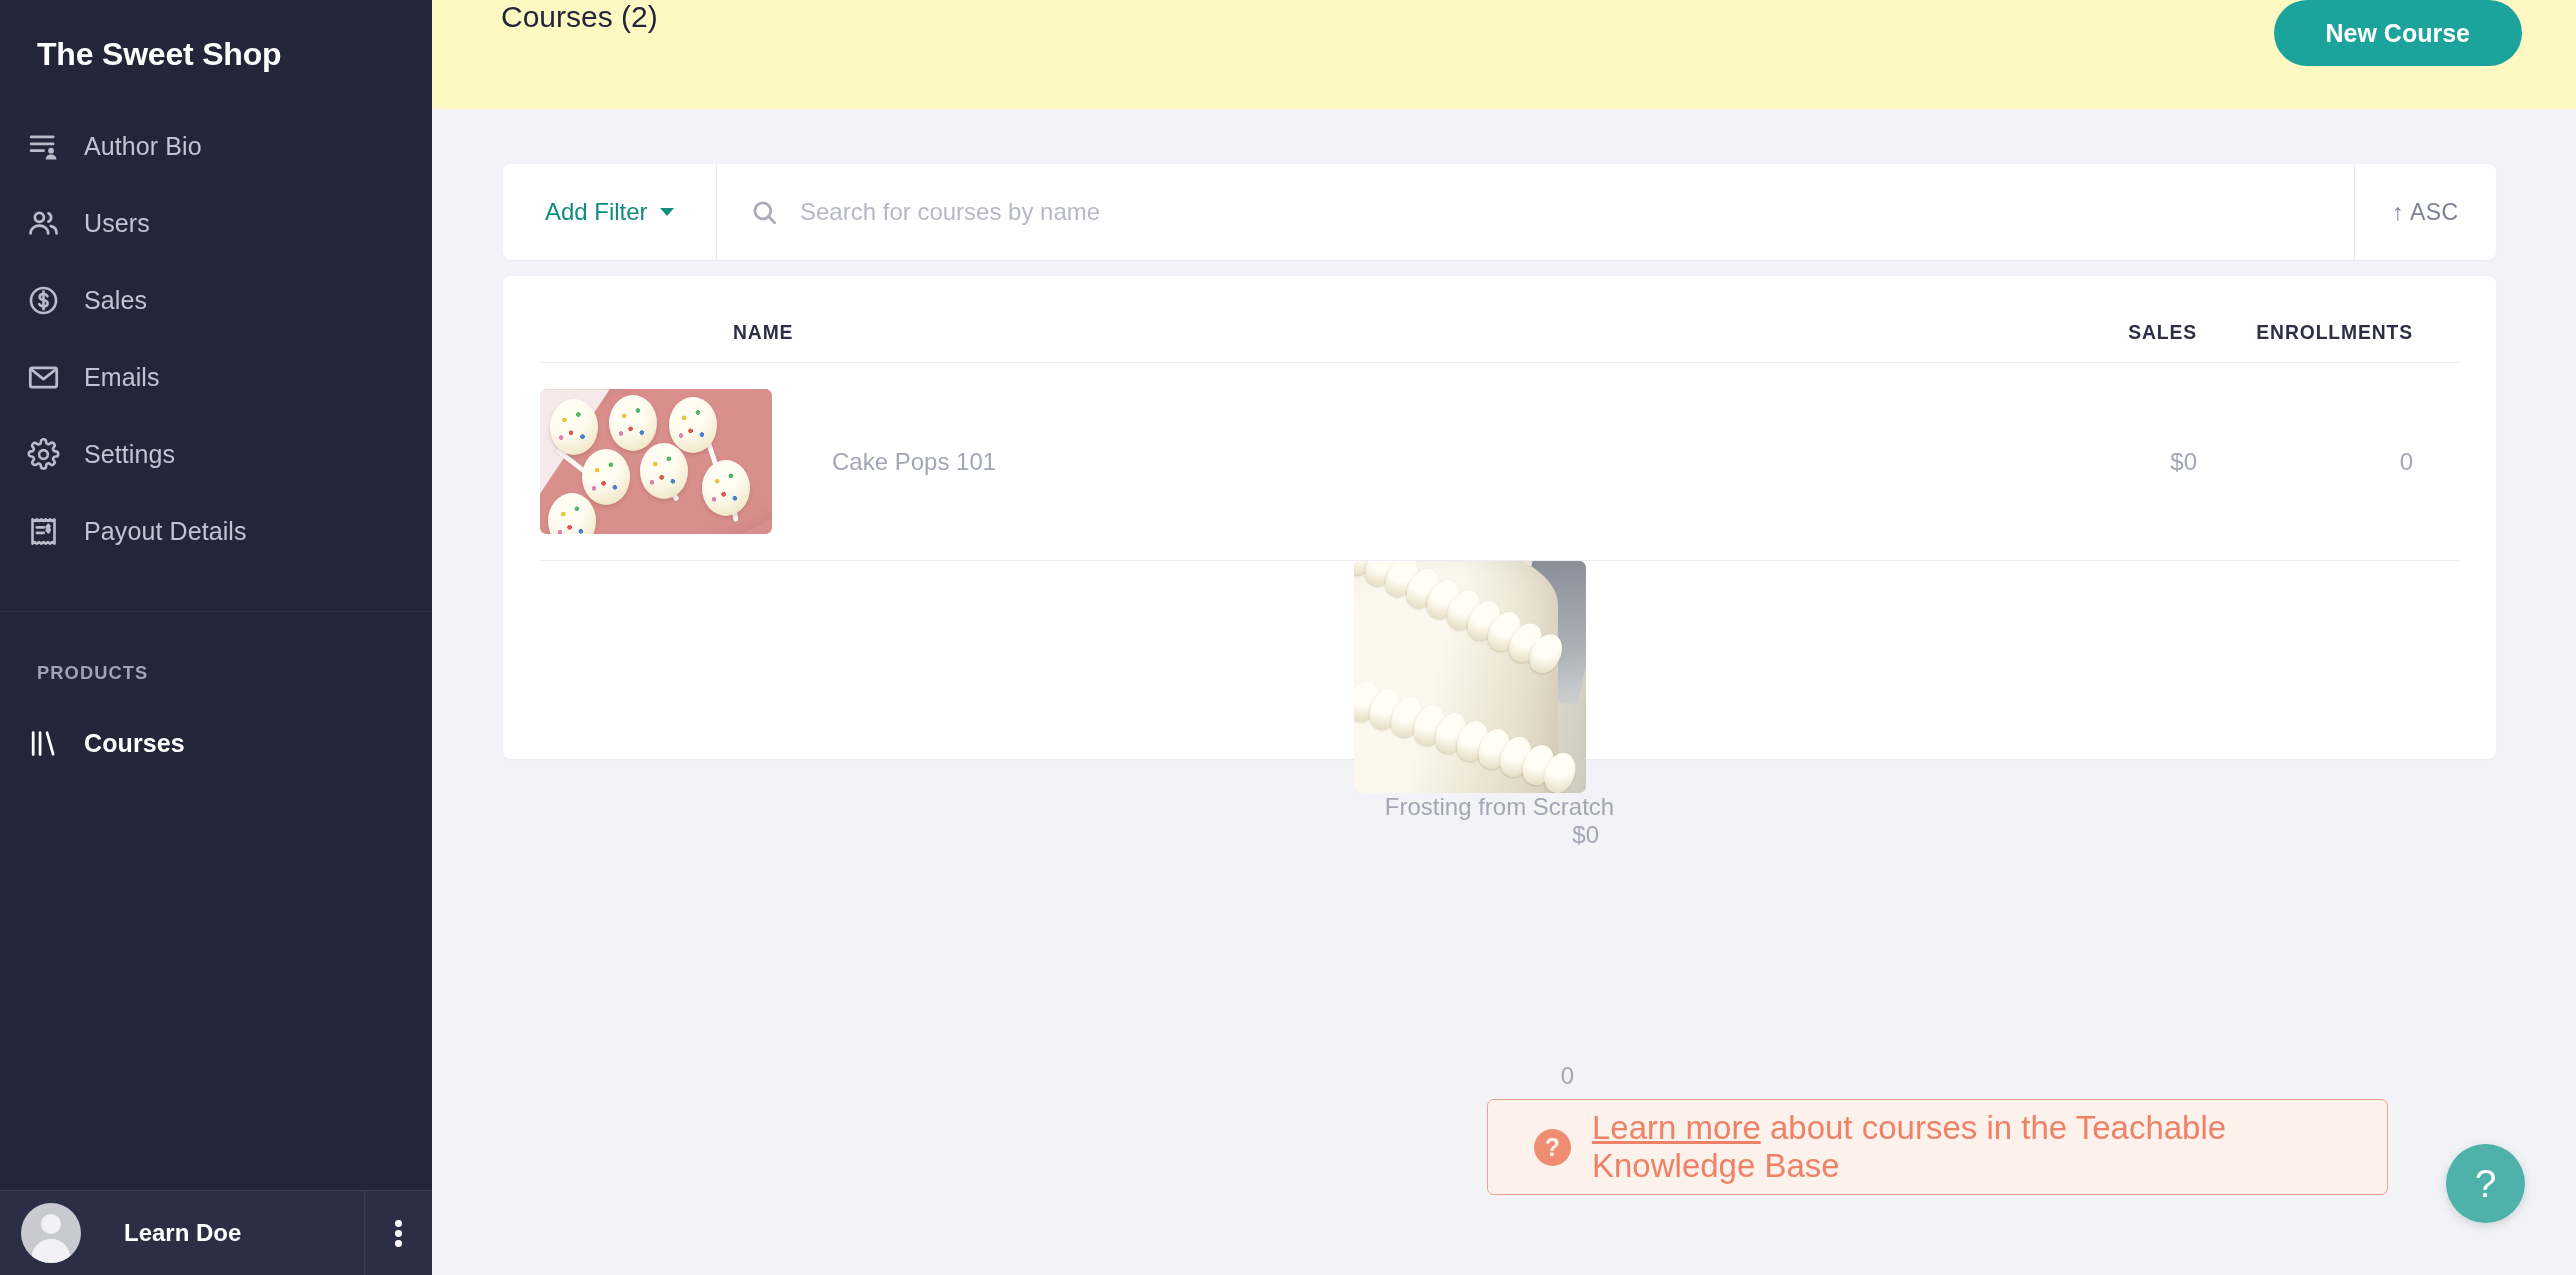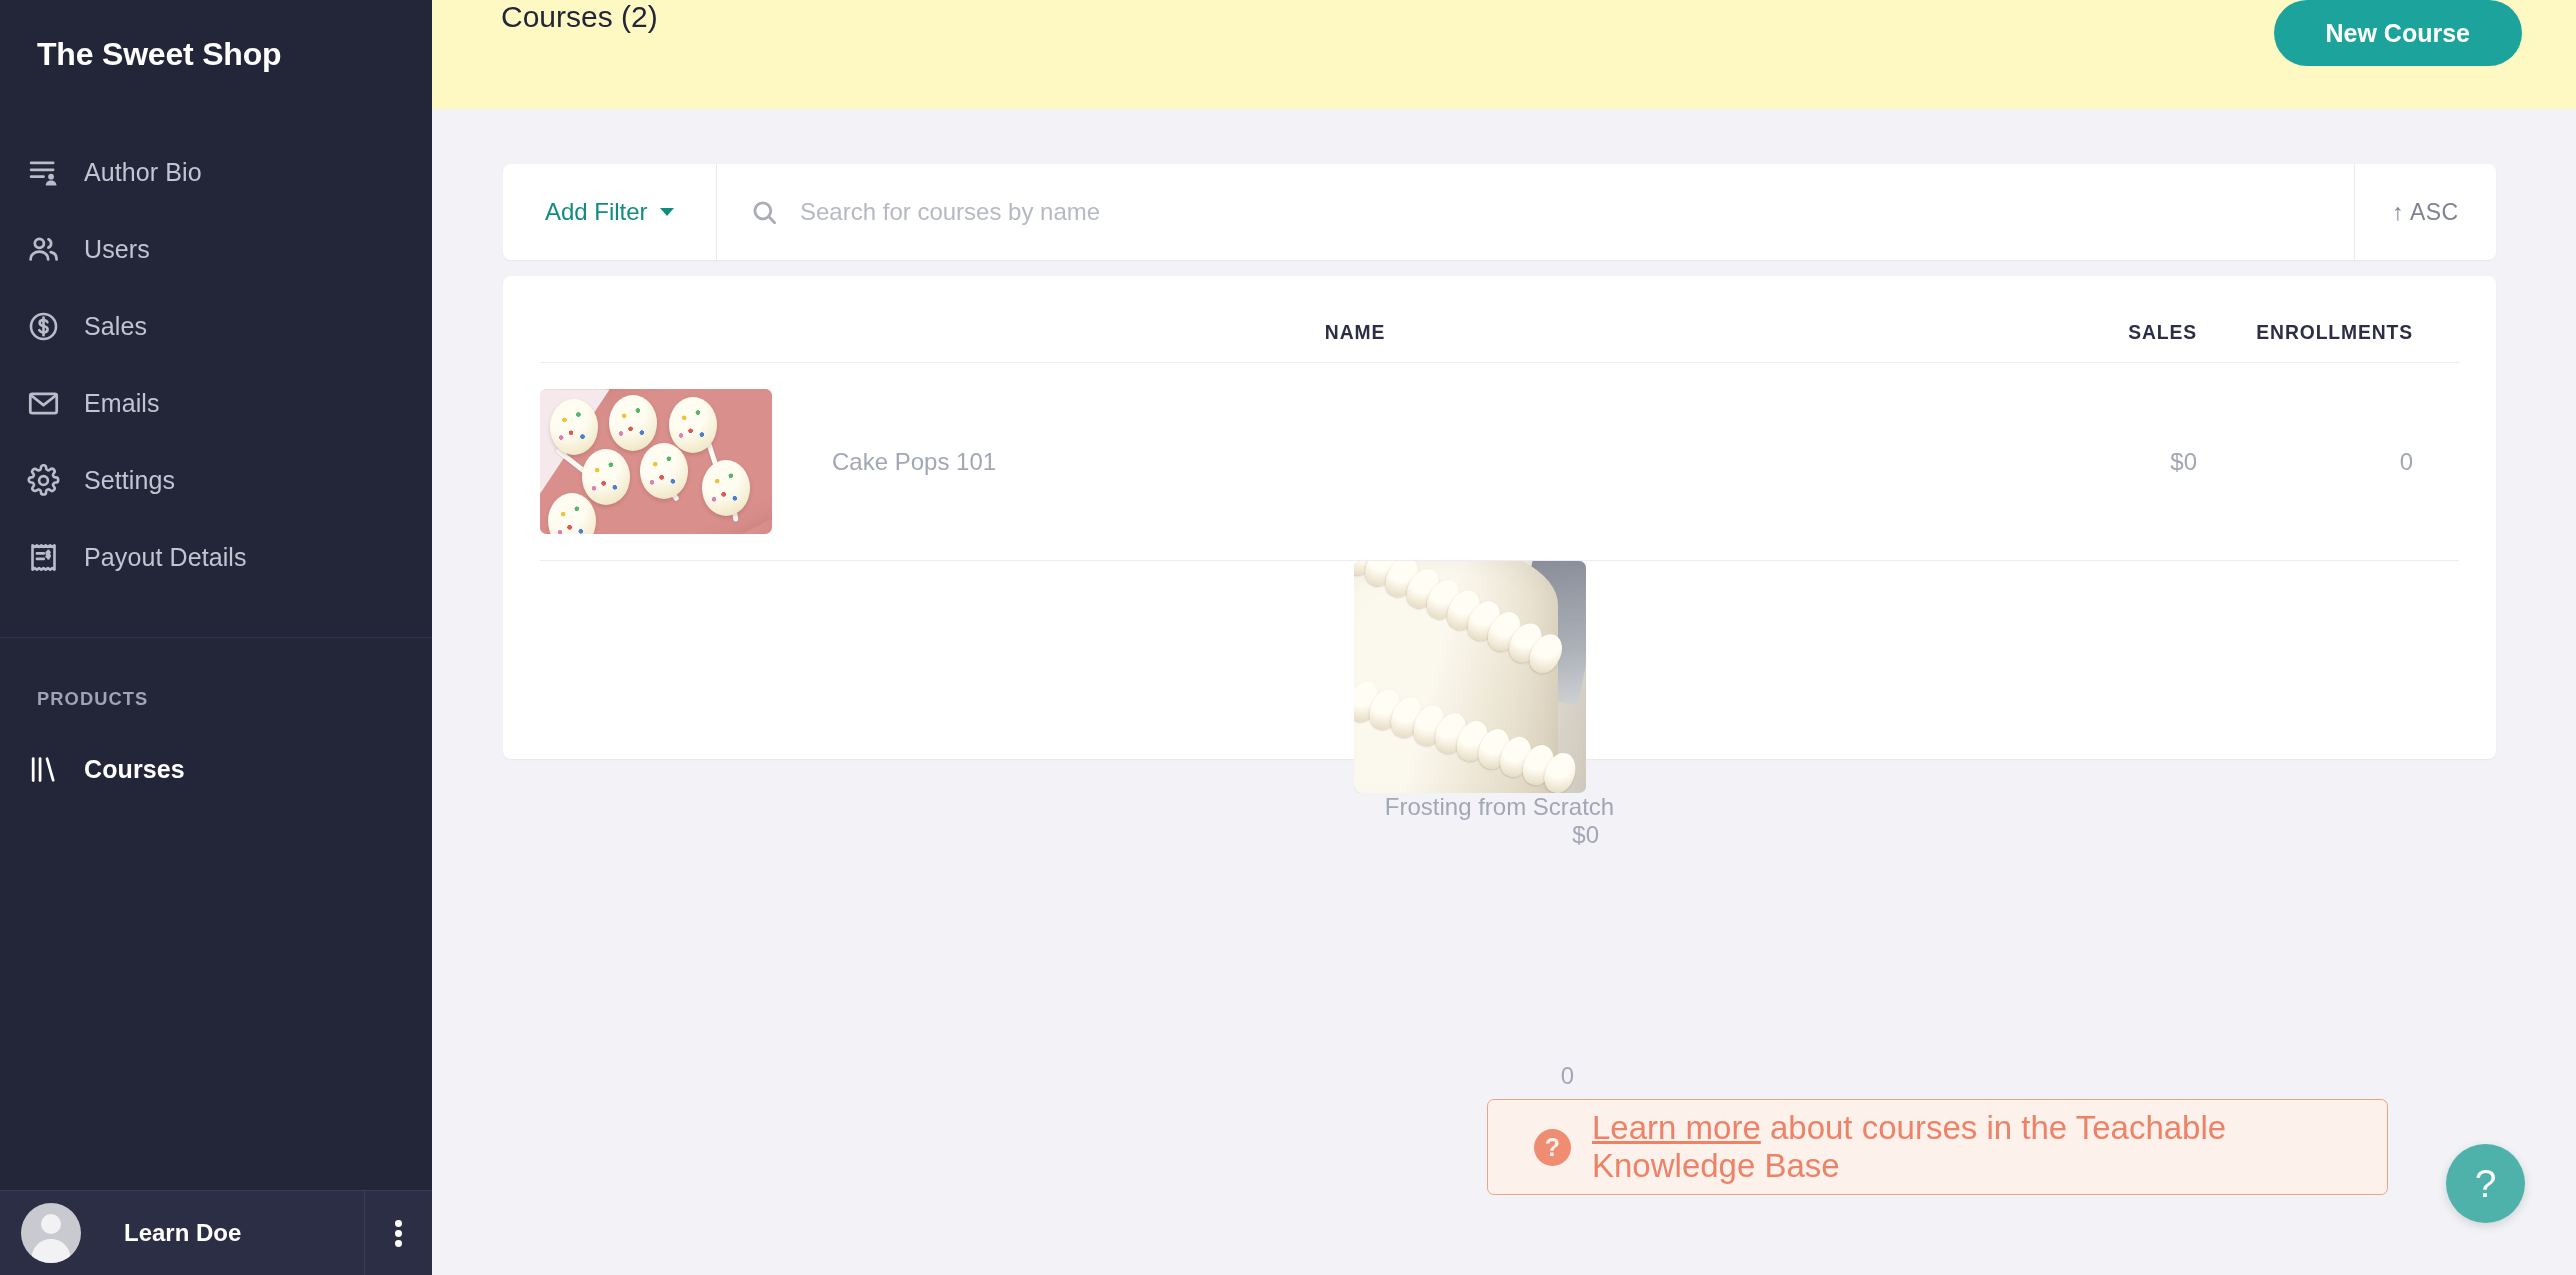--- a/index.html
+++ b/index.html
@@ -10,21 +10,21 @@
     overflow: hidden;
   }
   .app { position: relative; width: 2576px; height: 1275px; display: flex; }
 
   
   .sidebar {
     width: 432px; height: 1275px;
     background: #232539;
     flex: 0 0 432px;
     position: relative;
-    display: flex; flex-direction: column; gap: 26px;
+    display: flex; flex-direction: column;
   }
   .brand {
     height: 108px;
     display: flex; align-items: center;
     padding-left: 37px;
   }
   .brand-title {
     color: #ffffff;
     font-size: 32px;
     font-weight: bold;
@@ -211,21 +211,20 @@
   }
   .thead {
     display: flex; align-items: flex-end;
     height: 87px;
     border-bottom: 1px solid #ececf2;
   }
   .th {
     font-size: 19.3px; font-weight: bold;
     color: #2b2e45; letter-spacing: 0.9px;
     padding-bottom: 18.3px;
-    text-align: center;
   }
   .col-thumb { width: 193px; flex: 0 0 193px; }
   .col-name  { flex: 1 1 auto; }
   .col-sales { width: 241px; flex: 0 0 241px; text-align: right; padding-right: 21px;}
   .col-enr   { width: 241px; flex: 0 0 241px; text-align: right; padding-right: 46px;}
 
   .trow {
     display: flex; align-items: center;
     height: 198px;
     border-bottom: 1px solid #ececf2;

